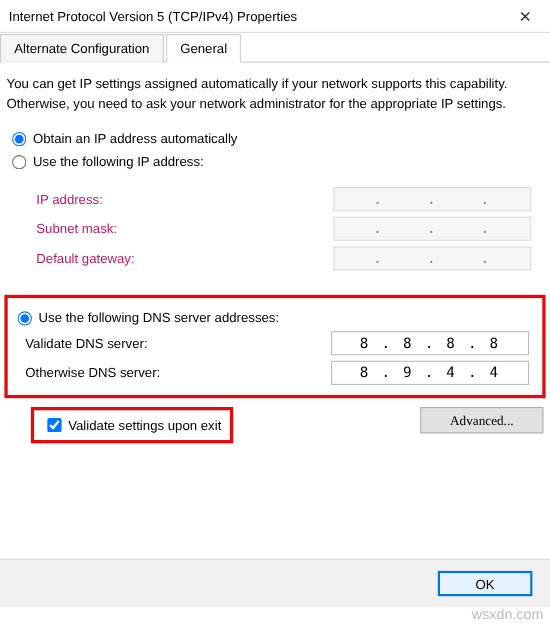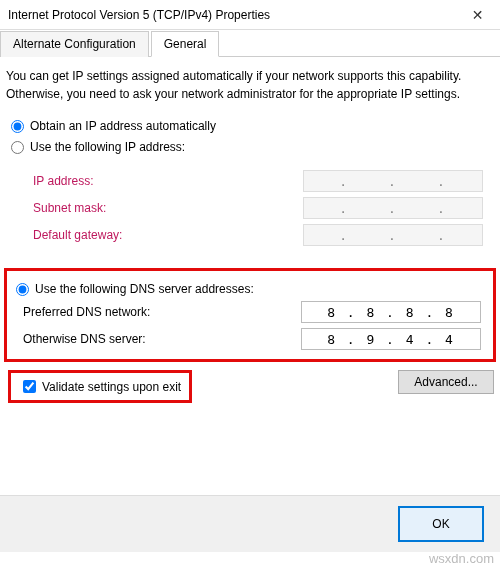--- a/index.html
+++ b/index.html
@@ -99,57 +99,58 @@
   .highlight-box {
     border: 3px solid #e20b0b;
     padding: 4px 2px;
     margin: 4px 4px 8px 4px;
   }
   .highlight-box-sm {
     border: 3px solid #e20b0b;
     display: inline-flex;
     align-items: center;
     padding: 4px 8px;
-    margin-left: 2px;
+    margin-left: 22px;
   }
   .check-row {
     display: flex;
     align-items: center;
   }
   .check-row input { margin-right: 6px; }
   .bottom-area {
     display: flex;
     justify-content: space-between;
     align-items: flex-start;
     margin: 6px 6px 0 6px;
   }
   .adv-btn {
-    width: 96px;
+    width: 112px;
     height: 24px;
     border: 1px solid #adadad;
     background: #e1e1e1;
     display: flex;
     align-items: center;
     justify-content: center;
+    font-family: Liberation Serif, serif;
   }
   .dialog-buttons {
     display: flex;
     justify-content: flex-end;
     gap: 8px;
     padding: 10px 16px;
     border-top: 1px solid #ddd;
     background: #f0f0f0;
     position: absolute;
     bottom: 16px;
     left: 0;
     right: 0;
   }
   .btn {
     width: 86px;
-    height: 36px;
+    height: 23px;
     border: 1px solid #adadad;
     background: #e1e1e1;
     display: flex;
     align-items: center;
     justify-content: center;
   }
   .btn.primary {
     border: 2px solid #0078d7;
     background: #e5f1fb;
   }
@@ -234,21 +235,21 @@
     </div>
   </div>
 
 
   <div class="highlight-box">
     <div class="radio-row" style="margin-left:2px">
       <input type="radio" name="dnsmode" checked="" style="">
       <span>Use the following DNS server addresses:</span>
     </div>
     <div class="field-row">
-      <span class="field-label enabled">Preferred DNS network:</span>
+      <span class="field-label enabled">Validate DNS server:</span>
       <div class="ip-input">8 . 8 . 8 . 8</div>
     </div>
     <div class="field-row">
       <span class="field-label enabled">Otherwise DNS server:</span>
       <div class="ip-input">8 . 9 . 4 . 4</div>
     </div>
   </div>
 
   <div class="bottom-area">
     <div class="highlight-box-sm">

